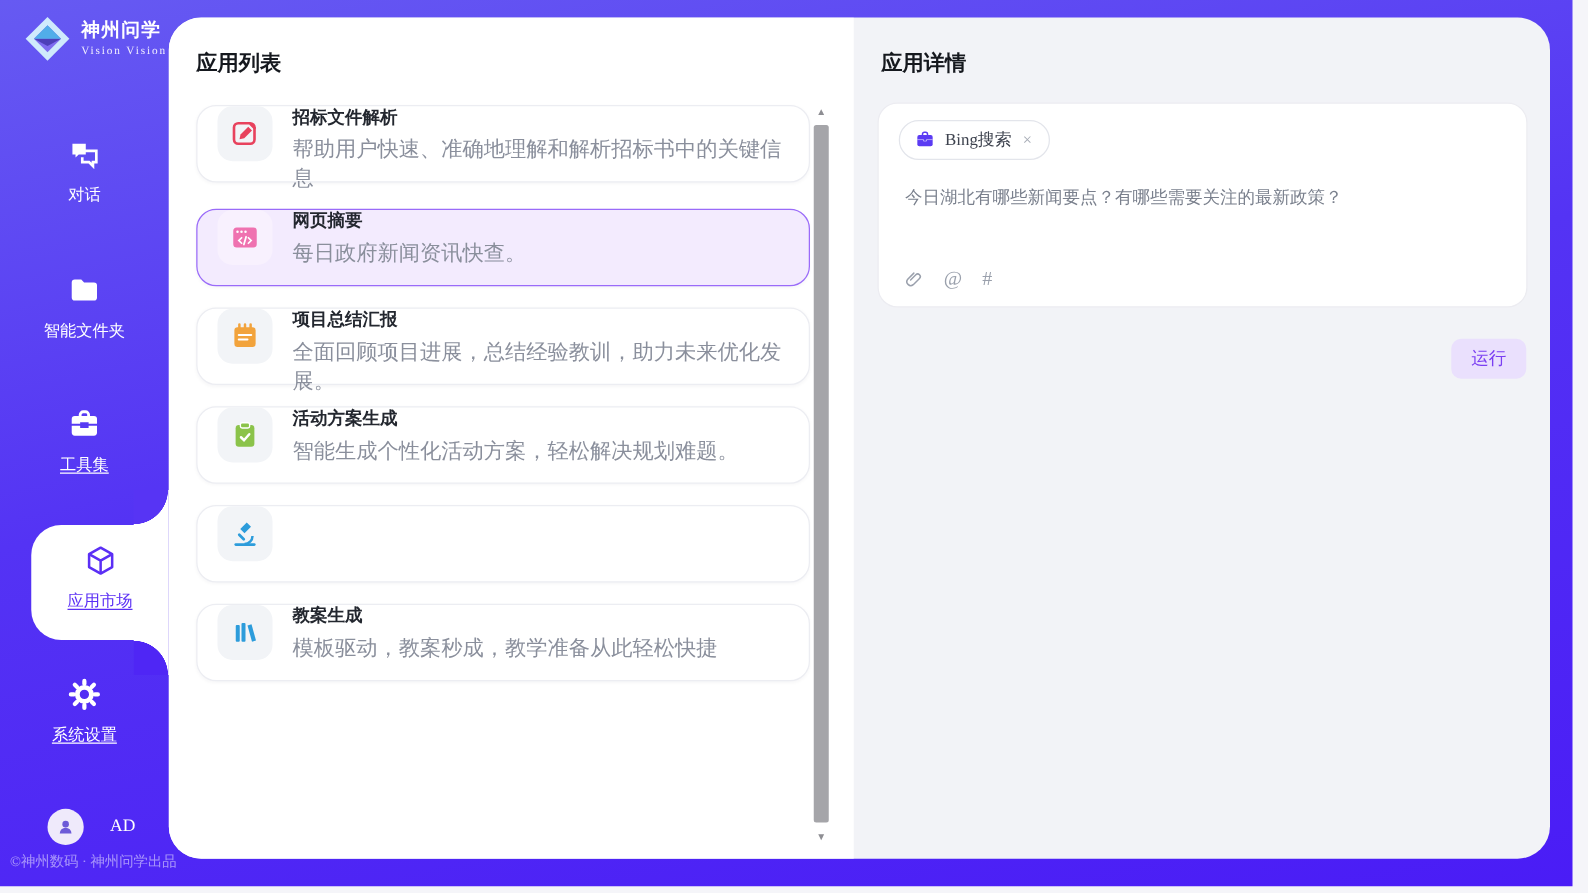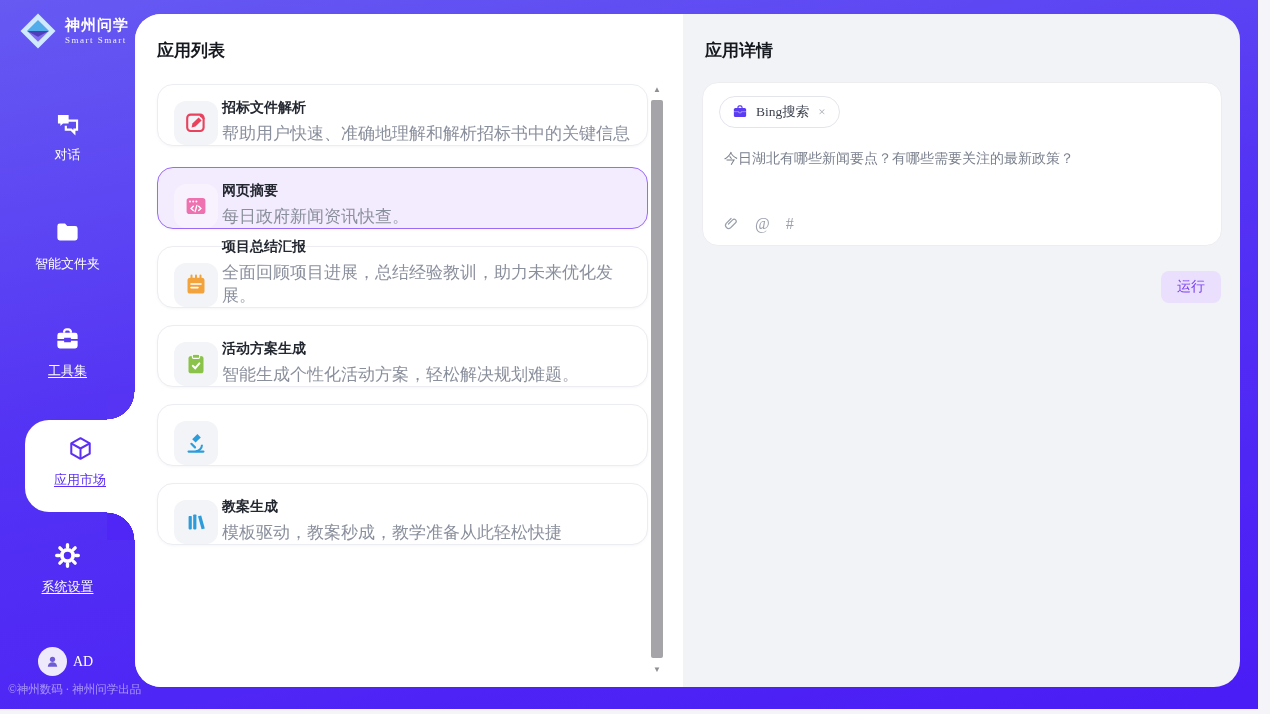--- a/index.html
+++ b/index.html
@@ -29,36 +29,36 @@
   .side-item:nth-child(5) { top:542px; }
 
   .side-item.active { left:25px; width:110px; height:92px; background:#fff;
         border-radius:24px 0 0 24px; color:var(--accent,#5b2ff5); padding-top:15px; }
   .side-item.active .side-label { color:var(--accent,#5b2ff5); }
   .side-item.active::before { content:""; position:absolute; left:82px; top:-28px; width:28px; height:28px;
         background:radial-gradient(circle 28px at 0 0, #5734f4 97%, #fff 98.5%); }
   .side-item.active::after { content:""; position:absolute; left:82px; top:92px; width:28px; height:28px;
         background:radial-gradient(circle 28px at 0 100%, #4f26f5 97%, #fff 98.5%); }
 
-  .user-row { position:absolute; left:38px; top:647px; display:flex; align-items:center; gap:6px; }
+  .user-row { position:absolute; left:38px; top:647px; display:flex; align-items:center; gap:21px; }
   .avatar { width:29px; height:29px; border-radius:50%; background:#efeafb; display:flex; align-items:center; justify-content:center; }
   .avatar svg { width:15px; height:15px; }
   .user-name { color:#fff; font-size:14px; }
   .copyright { position:absolute; left:8px; top:682px; color:rgba(255,255,255,.5); font-size:11.5px; white-space:nowrap; }
 
   
   .window { position:absolute; left:135px; top:14px; width:1105px; height:673px;
             border-radius:26px; overflow:hidden; background:#f2f3f7; }
 
   
   .panel-list { position:absolute; left:0; top:0; width:548px; height:100%; background:#fff; }
   .panel-title { position:absolute; left:22px; top:25px; font-size:17px; font-weight:700; color:#15181e; }
   .cards { position:absolute; left:22px; top:70px; width:491px; }
   .card { height:62px; margin-bottom:17px; border:1px solid #ecedf2; border-radius:16px;
-          display:flex; align-items:flex-end; padding:0 16px; gap:4px; background:#fff;
+          display:flex; align-items:flex-start; padding:0 16px; gap:16px; background:#fff;
           box-shadow:0 1px 3px rgba(25,30,60,.04); cursor:pointer; }
   .card.selected { background:var(--selected-card-bg,#f3ebfe); border:1px solid var(--selected-card-border,#9a6bf9);margin-top:21px; }
   .icon-box { width:44px; height:44px; border-radius:12px; background:#f2f4f7; display:flex;
               align-items:center; justify-content:center; flex:none; }
   .card.selected .icon-box { background:#f8f1fe; }
   .icon-box svg { width:24px; height:24px; }
   .card-title { font-size:14px; font-weight:700; color:#23272f; margin-bottom:5px; }
   .card-desc { font-size:17px; color:#8a8f9c; }
 
   .scrollbar { position:absolute; left:515px; top:70px; width:14px; height:592px; }
@@ -92,21 +92,21 @@
   <div class="sidebar">
     <div class="logo">
       <svg viewBox="0 0 24 24">
         <path d="M12 1.5L22.5 12 12 22.5 1.5 12z" fill="#cfeafc"></path>
         <path d="M12 5.5L18.5 12 12 18.5 5.5 12z" fill="#7f6cf0"></path>
         <path d="M5.5 12h13L12 15.5z" fill="#4d3fb9"></path>
         <path d="M12 5.5L18.5 12H5.5z" fill="#49b9e8" opacity=".85"></path>
       </svg>
       <div>
         <div class="logo-name">神州问学</div>
-        <div class="logo-tag">Smart Smart</div>
+        <div class="logo-tag">Vision Vision</div>
       </div>
     </div>
 
     <nav>
   <div class="side-item">
     <span><svg viewBox="0 0 24 24">
               <path d="M3.5 4.5h9.5v7.5H8l-2.3 2.3v-2.3H3.5z" fill="currentColor"></path>
               <path d="M10.5 9.5h10v8h-2.4v2.8l-2.8-2.8h-4.8v-3.5" fill="none" stroke="currentColor" stroke-width="1.9"></path>
             </svg></span>
     <span class="side-label">对话</span>

